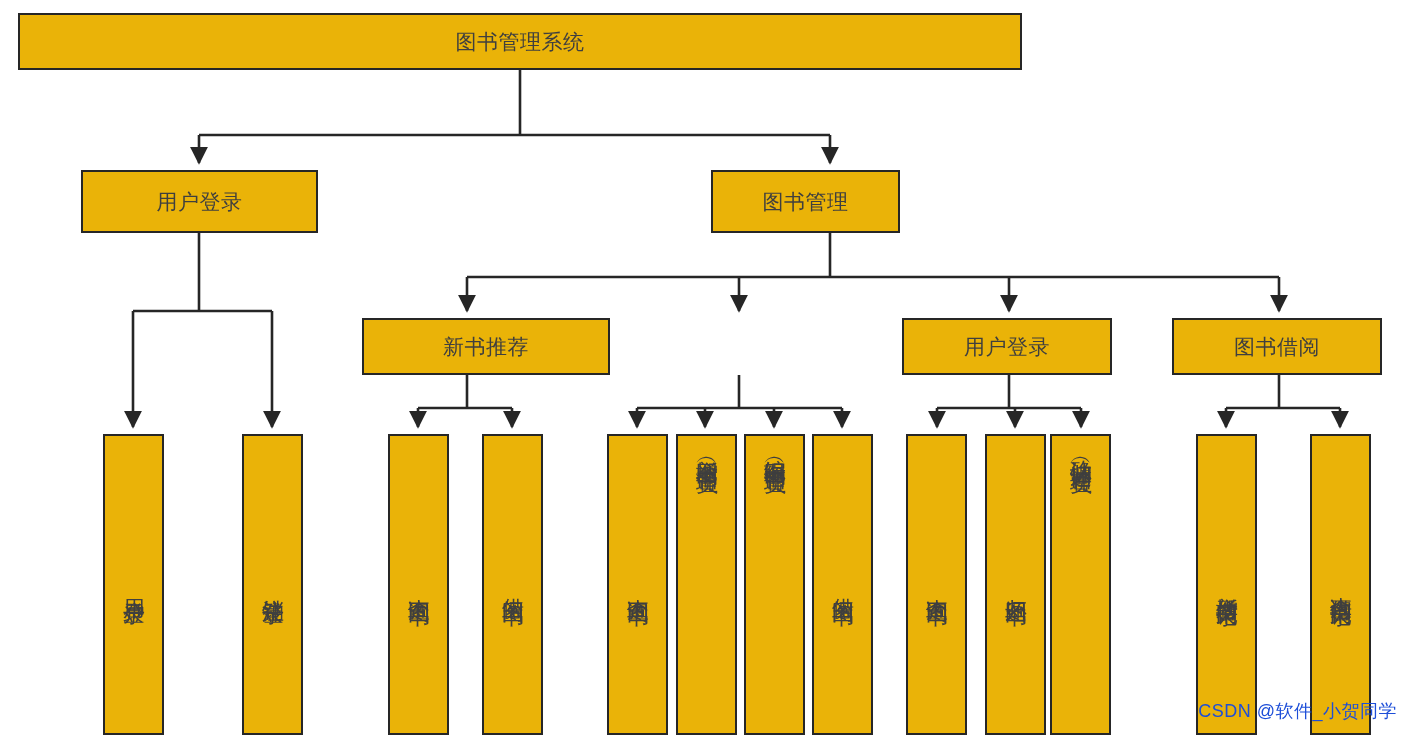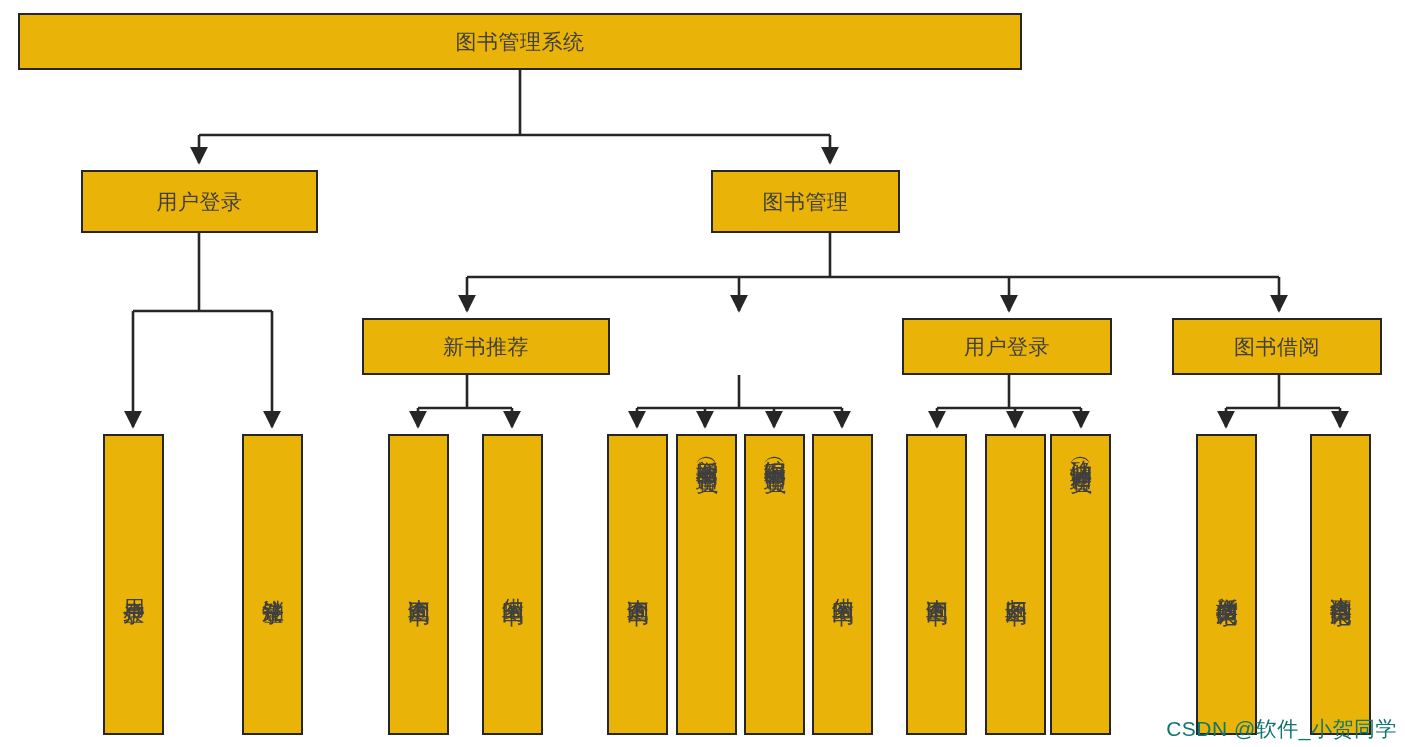--- a/index.html
+++ b/index.html
@@ -46,23 +46,23 @@
     white-space:nowrap;
   }
   .node.vert.mid{
     align-items:center;
     padding-top:0;
   }
 
   #watermark{
     position:absolute;
     right:8px;
-    bottom:4px;
-    font-size:21px;
-    color:#0f766e;
+    bottom:24px;
+    font-size:18px;
+    color:#1d4ed8;
     white-space:nowrap;
     letter-spacing:0.5px;
     pointer-events:none;
   }
 </style>
 </head>
 <body>
 
 <div id="diagram-root">
 

